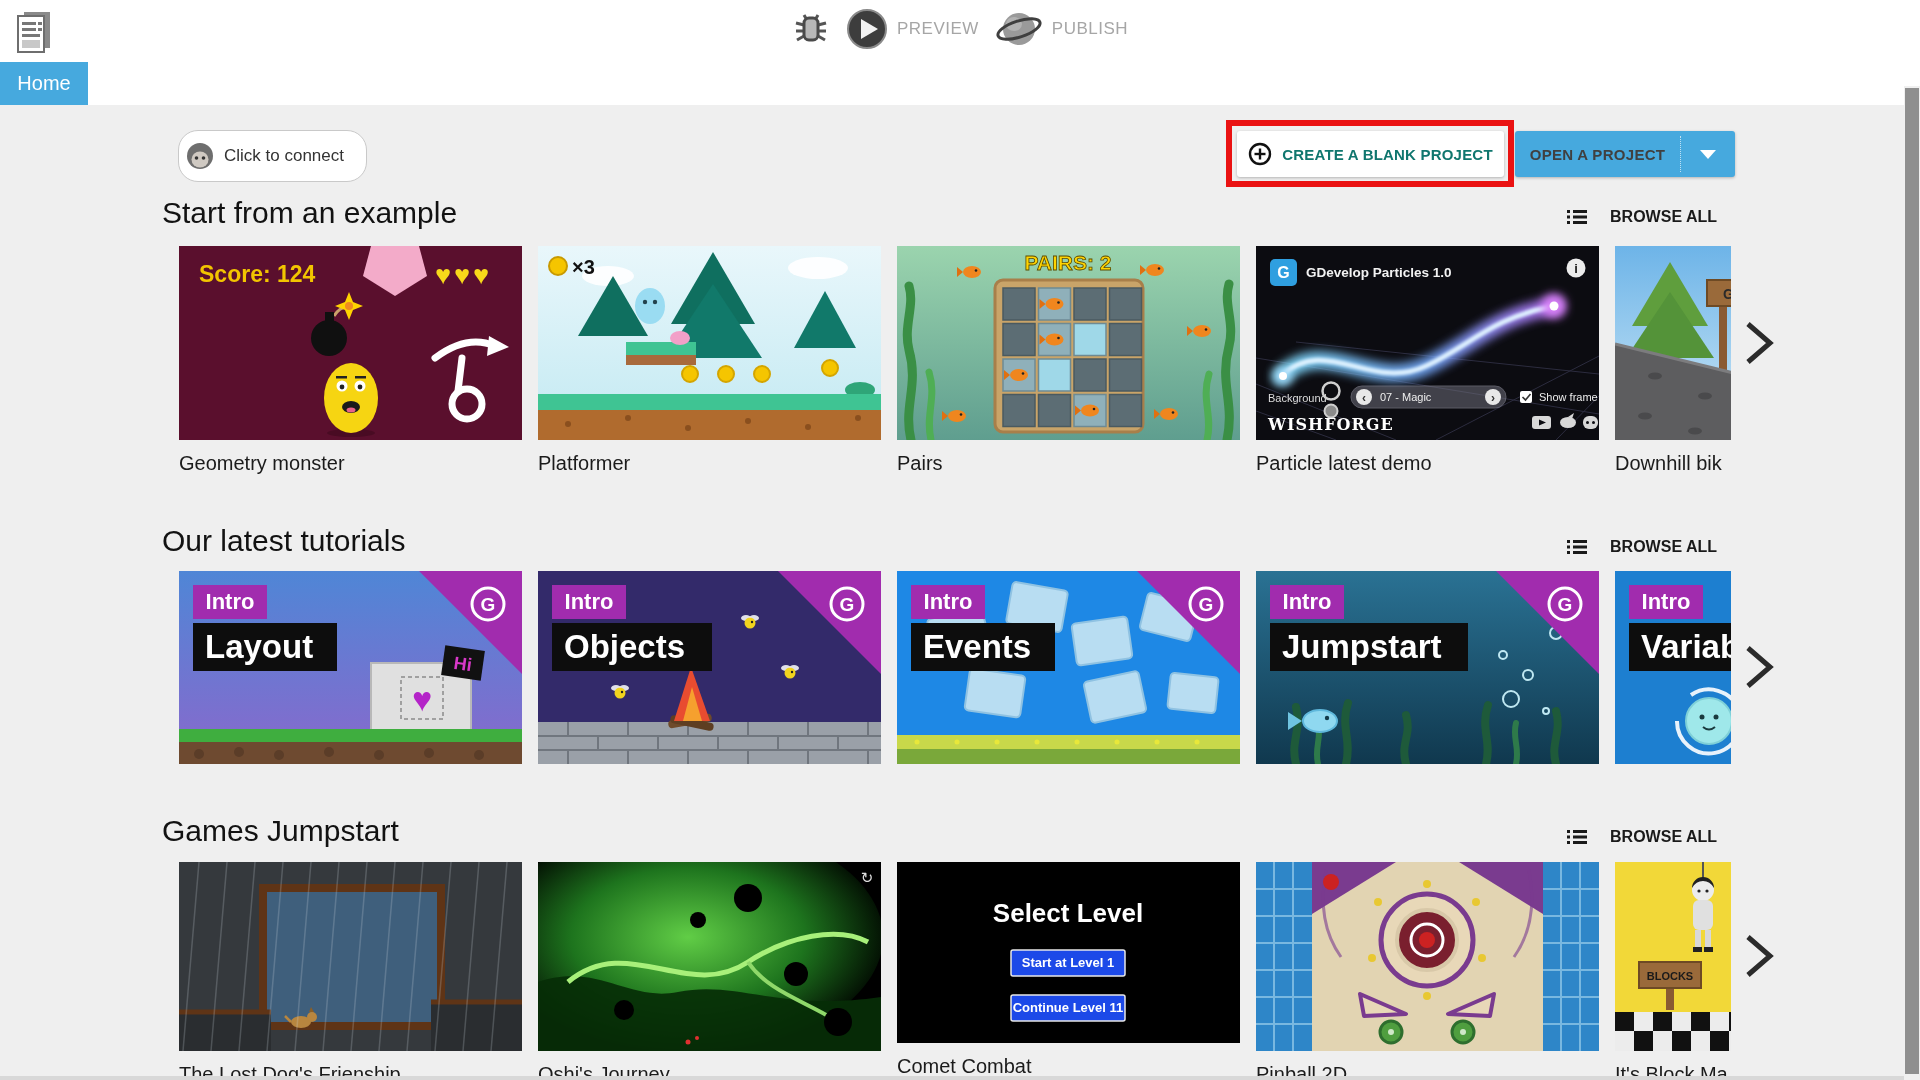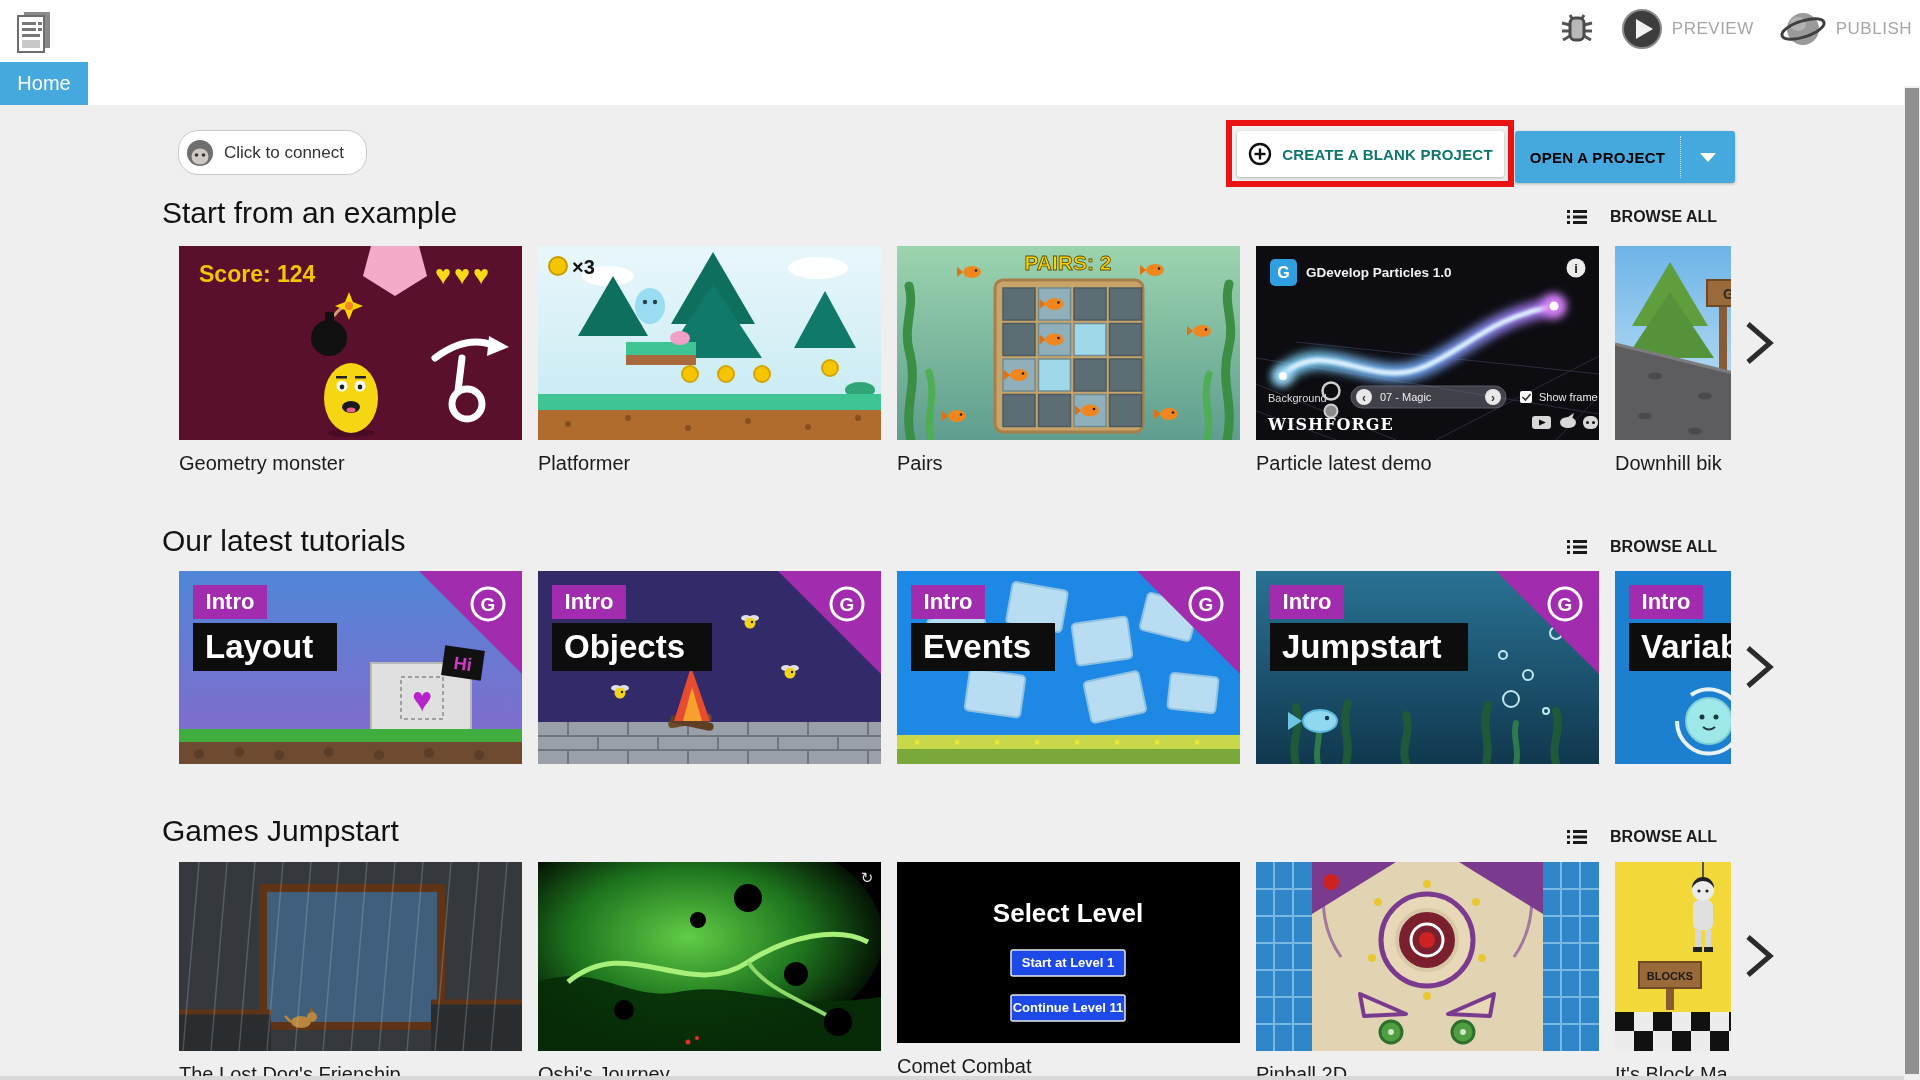--- a/index.html
+++ b/index.html
@@ -6,30 +6,30 @@
   html,body { width:1920px; height:1080px; }
   body {
     position: relative;
     overflow: hidden;
     background: #efefef;
     font-family: "Liberation Sans", sans-serif;
     color: #1b1b1b;
   }
   .header { position:absolute; left:0; top:0; width:1920px; height:105px; background:#ffffff; }
   .proj-icon { position:absolute; left:14px; top:10px; width:40px; height:44px; cursor:pointer; }
-  .center-tools { position:absolute; left:0; right:8px; top:6px; height:46px; display:flex; align-items:center; justify-content:flex-end; gap:25px; }
+  .center-tools { position:absolute; left:0; right:0; top:6px; height:46px; display:flex; align-items:center; justify-content:center; gap:16px; }
   .tool { display:flex; align-items:center; gap:9px; cursor:pointer; }
   .tool-label { font-size:17px; color:#a6a6a6; letter-spacing:0.5px; }
   .home-tab { position:absolute; left:0; top:62px; width:88px; height:43px; background:#46a9de; color:#fff; font-size:20px; display:flex; align-items:center; justify-content:center; }
 
-  .connect-btn { position:absolute; left:178px; top:130px; height:45px; background:#fff; border:1px solid #c9c9c9; border-radius:20px; display:flex; align-items:center; gap:10px; padding:0 22px 0 7px; font-size:17px; color:#333; cursor:pointer; }
+  .connect-btn { position:absolute; left:178px; top:130px; height:52px; background:#fff; border:1px solid #c9c9c9; border-radius:20px; display:flex; align-items:center; gap:10px; padding:0 22px 0 7px; font-size:17px; color:#333; cursor:pointer; }
 
   .create-btn { position:absolute; left:1237px; top:131px; width:267px; height:46px; background:#fff; border-radius:3px; box-shadow:0 1px 3px rgba(0,0,0,0.25); display:flex; align-items:center; justify-content:center; gap:10px; font-size:15px; font-weight:bold; color:#0f766e; letter-spacing:0.2px; cursor:pointer; }
   .red-box { position:absolute; left:1226px; top:120px; width:288px; height:67px; border:6px solid #ea1212; z-index:40; pointer-events:none; }
-  .open-btn { position:absolute; left:1515px; top:131px; width:220px; height:52px; background:#46a9de; border-radius:3px; box-shadow:0 1px 3px rgba(0,0,0,0.25); display:flex; color:#000000; cursor:pointer; }
+  .open-btn { position:absolute; left:1515px; top:131px; width:220px; height:46px; background:#46a9de; border-radius:3px; box-shadow:0 1px 3px rgba(0,0,0,0.25); display:flex; color:#404040; cursor:pointer; }
   .open-btn .label { flex:1; display:flex; align-items:center; justify-content:center; font-size:15px; font-weight:bold; letter-spacing:0.3px; }
   .open-btn .divider { width:0; border-left:1px dotted rgba(255,255,255,0.65); margin:5px 0; }
   .open-btn .caret-zone { width:54px; display:flex; align-items:center; justify-content:center; }
   .tri-down { width:0; height:0; border-left:8px solid transparent; border-right:8px solid transparent; border-top:9px solid #ffffff; }
 
   .section-title { position:absolute; left:162px; font-size:30px; color:#121212; font-weight:400; }
   .browse { position:absolute; right:203px; display:flex; align-items:center; gap:23px; font-size:16px; font-weight:bold; color:#1a1a1a; cursor:pointer; }
 
   .row { position:absolute; left:179px; width:1552px; display:flex; gap:16px; overflow:hidden; }
   .card { flex:0 0 343px; cursor:pointer; }

